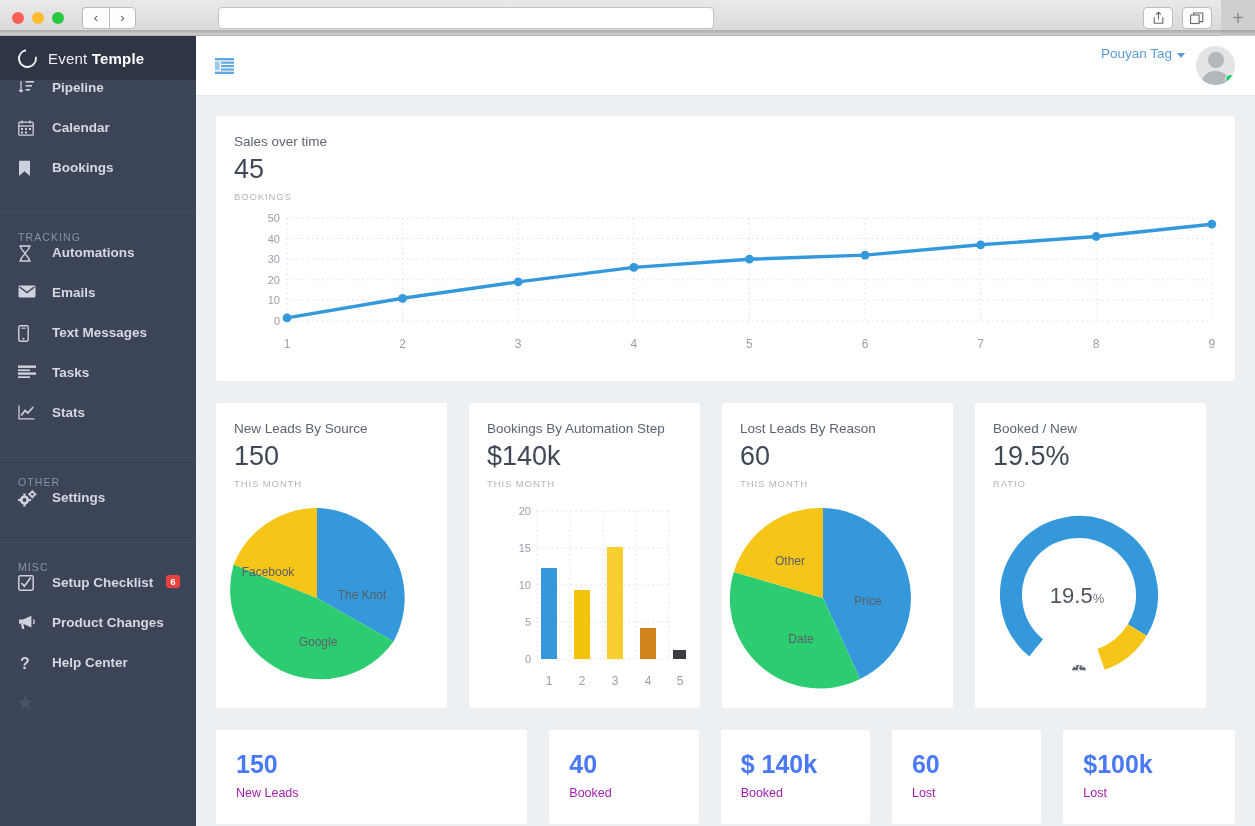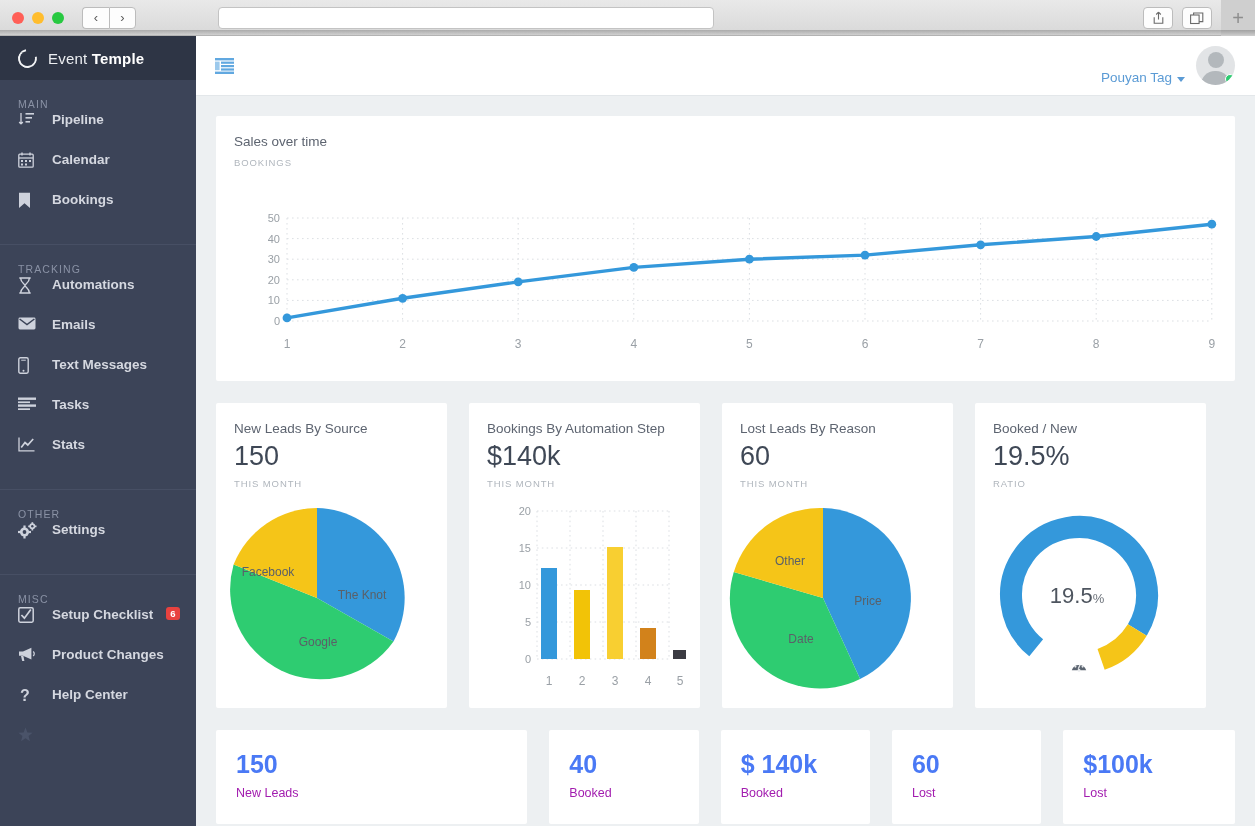--- a/index.html
+++ b/index.html
@@ -90,21 +90,21 @@
     line-height: 1;
   }
 
   
   .topbar {
     position: absolute; left: 196px; top: 0; width: 1059px; height: 60px;
     background: #fff; border-bottom: 1px solid #e3e7ea;
     display: flex; align-items: center;
   }
   .sb-toggle { margin-left: 19px; cursor: pointer; }
-  .topbar-right { margin-left: auto; display: flex; align-items: flex-end; gap: 11px; padding-right: 20px; }
+  .topbar-right { margin-left: auto; display: flex; align-items: flex-start; gap: 11px; padding-right: 20px; }
   .user-name { font-size: 13.5px; color: #5b9bd5; cursor: pointer; }
   .caret {
     width: 0; height: 0; border-left: 4.5px solid transparent;
     border-right: 4.5px solid transparent; border-top: 5px solid #5b9bd5;
     display: inline-block; margin-left: 5px;
   }
   .avatar {
     position: relative; width: 39px; height: 39px; border-radius: 50%;
     background: #e2e4e6; overflow: hidden; cursor: pointer;
   }
@@ -170,21 +170,20 @@
 
   <div class="sidebar">
     <div class="logo-row">
       <span class="logo-mark"></span>
       <span class="logo-text">
         <span>Event</span>
         <b>Temple</b>
       </span>
     </div>
 
-    <div class="sb-section">MAIN</div>
     <div class="sb-item">
       <span class="sb-icon">
         <svg width="17" height="15" viewBox="0 0 17 15">
             <path d="M3 1 V12 M3 12 L1.2 10 M3 12 L4.8 10" stroke="#ced2dc" stroke-width="1.3" fill="none"></path>
             <rect x="7.5" y="1" width="8.5" height="1.6" fill="#ced2dc"></rect>
             <rect x="7.5" y="5" width="6.5" height="1.6" fill="#ced2dc"></rect>
             <rect x="7.5" y="9" width="4.5" height="1.6" fill="#ced2dc"></rect>
           </svg>
       </span>
       <span>Pipeline</span>
@@ -354,20 +353,21 @@
         <span class="body"></span>
         <span class="online-dot"></span>
       </span>
     </div>
   </div>
 
   <div class="content">
 
     <div class="card" style="width:1019px;height:265px;padding:18px 0 0 18px;position:relative;">
       <div class="card-title">Sales over time</div>
+      <div class="card-big">45</div>
       <div class="card-sub">BOOKINGS</div>
       <svg width="1000" height="150" viewBox="0 0 1000 150" style="position:absolute;left:6px;top:95px;">
 
         <text class="axis-text" x="58" y="11" text-anchor="end">50</text>
         <text class="axis-text" x="58" y="31.6" text-anchor="end">40</text>
         <text class="axis-text" x="58" y="52.2" text-anchor="end">30</text>
         <text class="axis-text" x="58" y="72.8" text-anchor="end">20</text>
         <text class="axis-text" x="58" y="93.4" text-anchor="end">10</text>
         <text class="axis-text" x="58" y="114" text-anchor="end">0</text>
 

